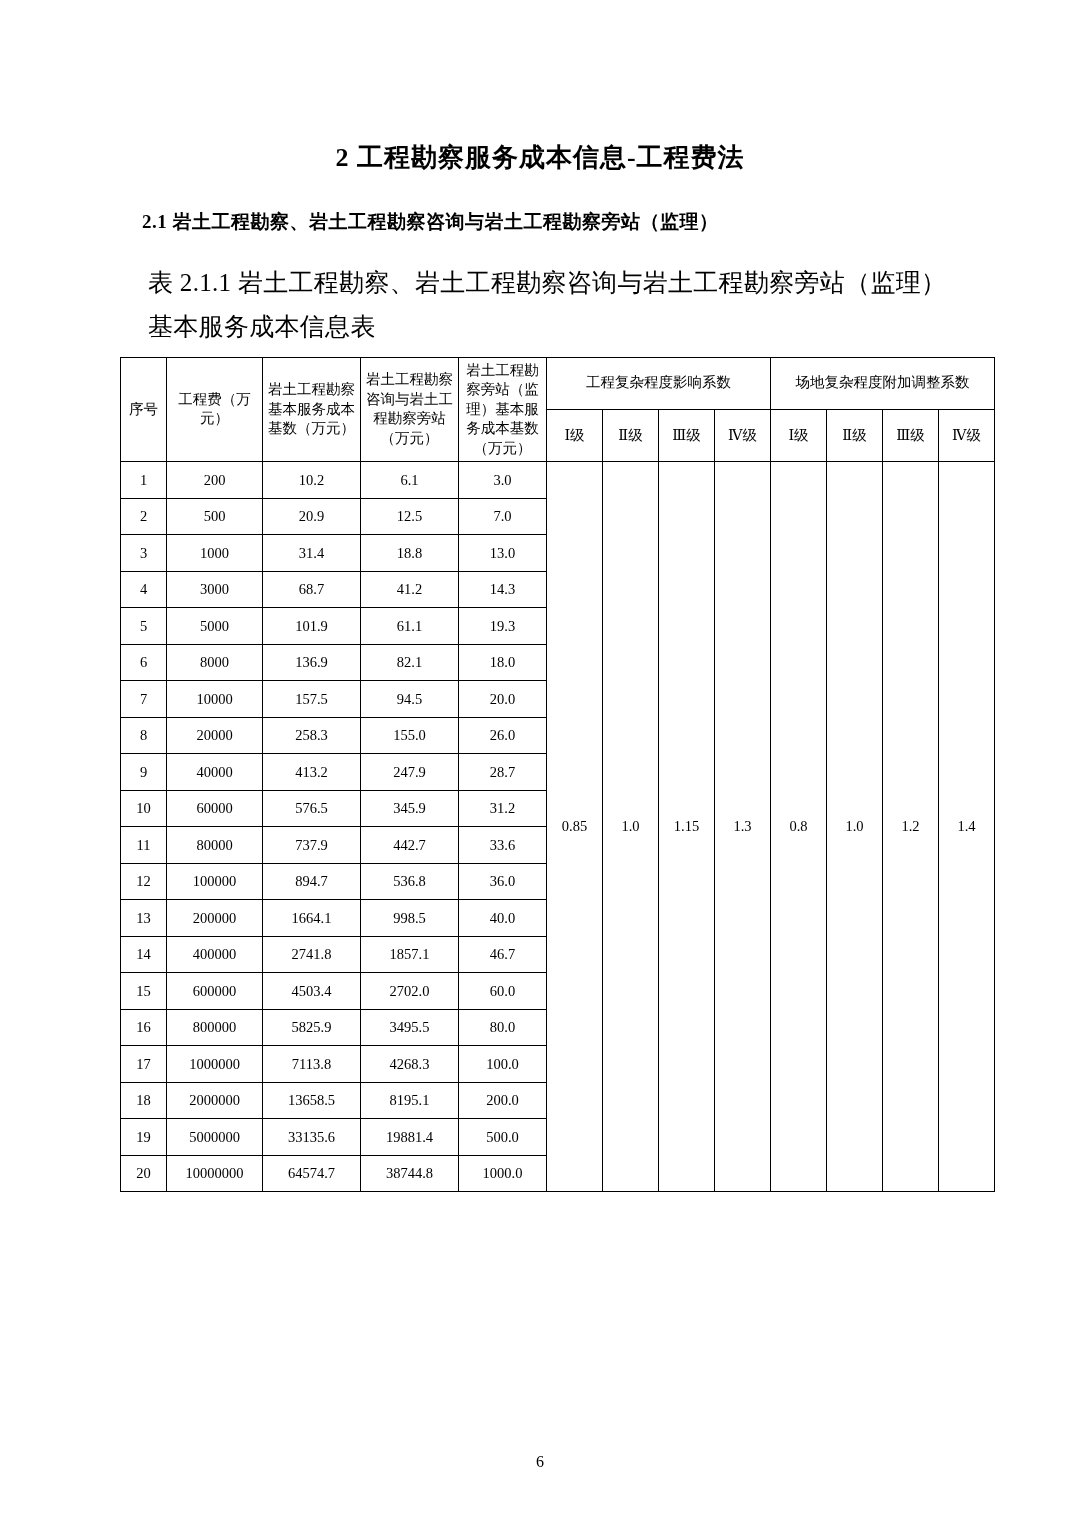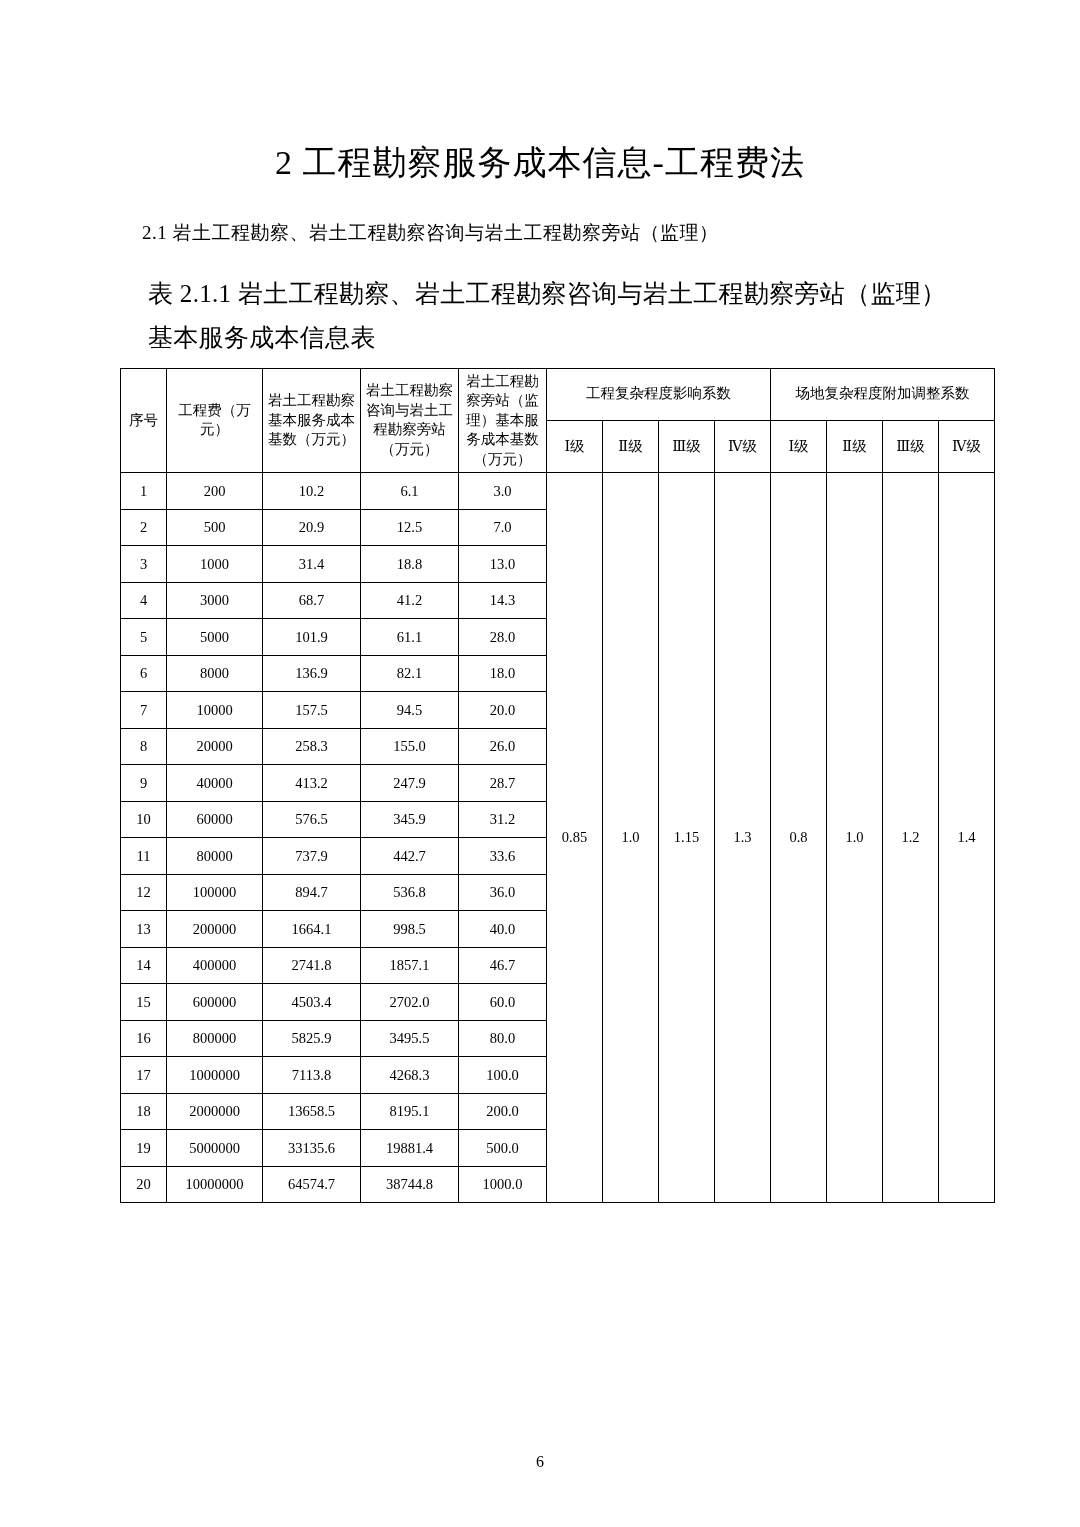--- a/index.html
+++ b/index.html
@@ -17,28 +17,28 @@
   }
   .page {
     width: 1080px;
     height: 1527px;
     box-sizing: border-box;
     padding: 140px 120px 40px 120px;
     position: relative;
   }
   .doc-title {
     text-align: center;
-    font-size: 34px;
-    font-weight: normal;
+    font-size: 26px;
+    font-weight: bold;
     letter-spacing: 1px;
     margin: 0 0 34px 0;
   }
   .section-heading {
     font-size: 19px;
-    font-weight: normal;
+    font-weight: bold;
     margin: 0 0 26px 22px;
     letter-spacing: 0.5px;
   }
   .table-caption {
     font-size: 25px;
     font-weight: normal;
     line-height: 1.75;
     margin: 0 0 8px 28px;
     letter-spacing: 0.3px;
   }
@@ -192,21 +192,21 @@
         <td class="num">3000</td>
         <td class="num">68.7</td>
         <td class="num">41.2</td>
         <td class="num">14.3</td>
       </tr>
       <tr>
         <td class="num">5</td>
         <td class="num">5000</td>
         <td class="num">101.9</td>
         <td class="num">61.1</td>
-        <td class="num">28.0</td>
+        <td class="num">19.3</td>
       </tr>
       <tr>
         <td class="num">6</td>
         <td class="num">8000</td>
         <td class="num">136.9</td>
         <td class="num">82.1</td>
         <td class="num">18.0</td>
       </tr>
       <tr>
         <td class="num">7</td>

